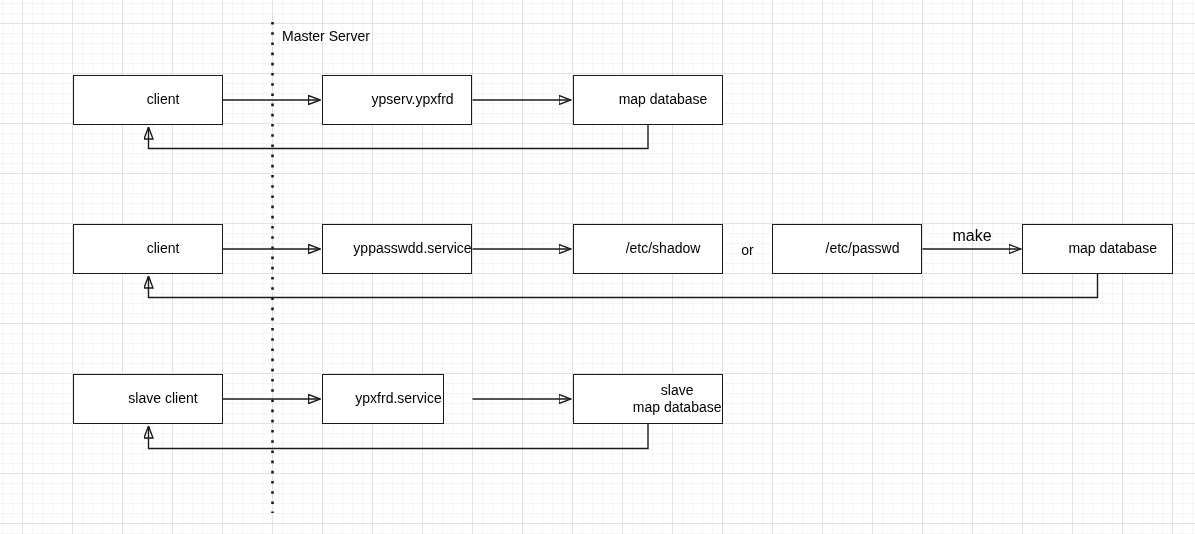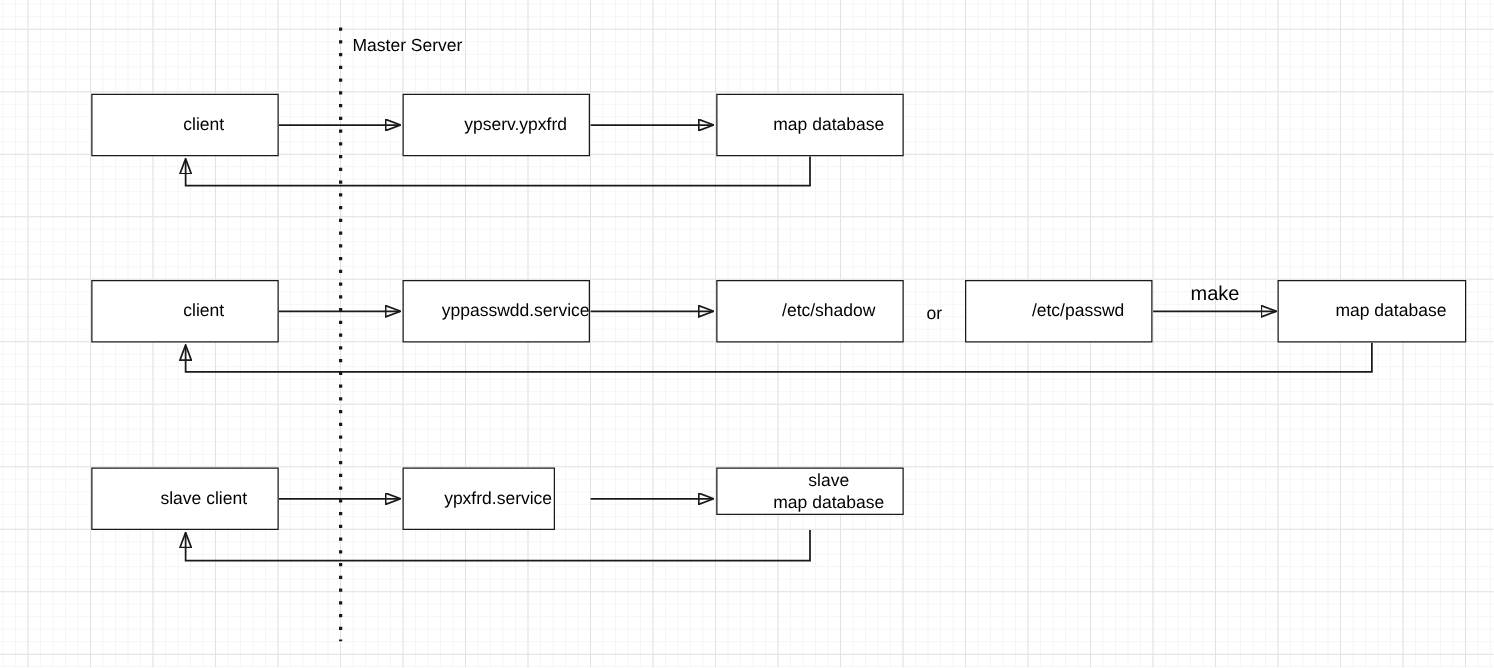--- a/index.html
+++ b/index.html
@@ -126,18 +126,18 @@
   <div class="node" style="left:1022px; top:224px; width:150.5px; height:50px;">
     <span class="lbl">map database</span>
   </div>
 
   <div class="node" style="left:72.5px; top:374px; width:150px; height:50px;">
     <span class="lbl">slave client</span>
   </div>
   <div class="node" style="left:322px; top:374px; width:122px; height:50px;">
     <span class="lbl">ypxfrd.service</span>
   </div>
-  <div class="node" style="left:572.5px; top:374px; width:150px; height:38px;">
+  <div class="node" style="left:572.5px; top:374px; width:150px; height:50px;justify-content:flex-end;">
     <span class="lbl">slave
 map database</span>
   </div>
 
 </div>
 
 </body></html>

